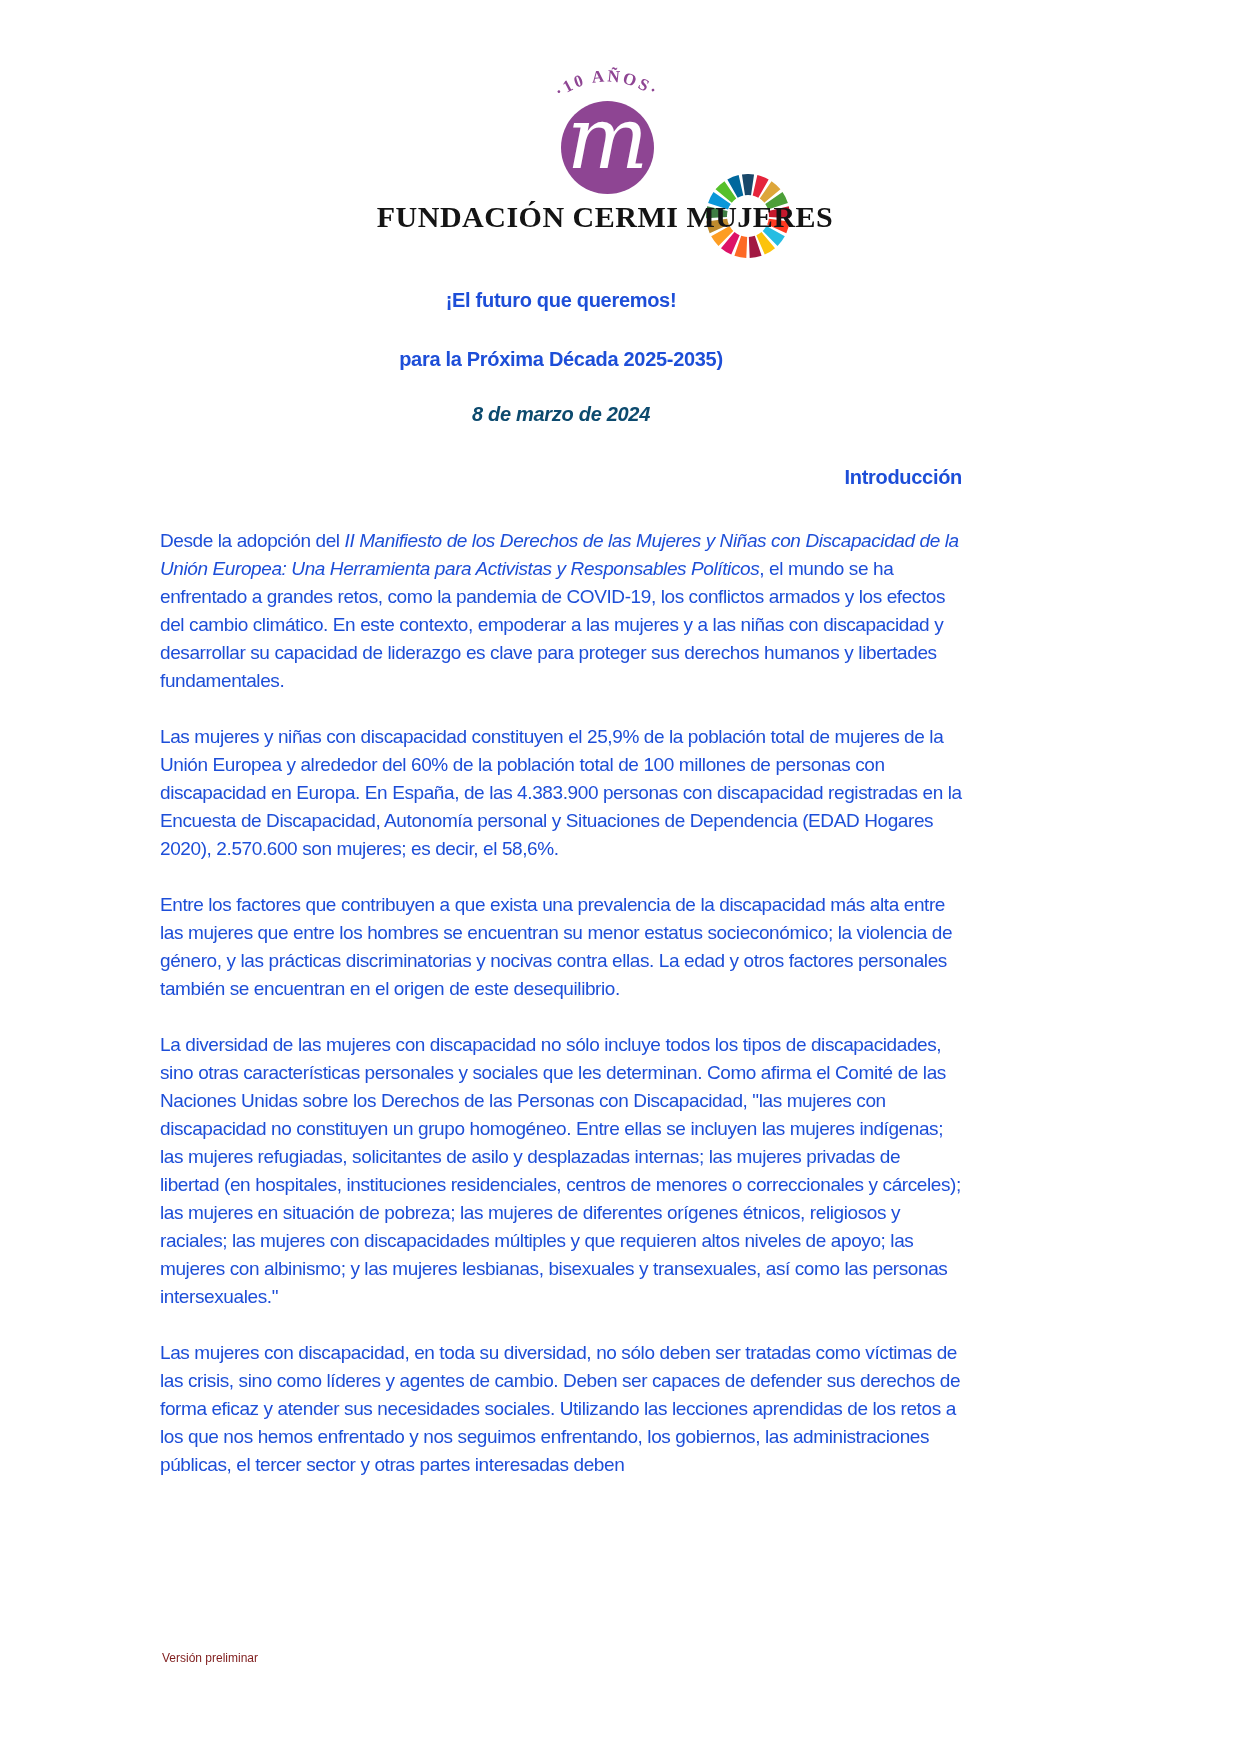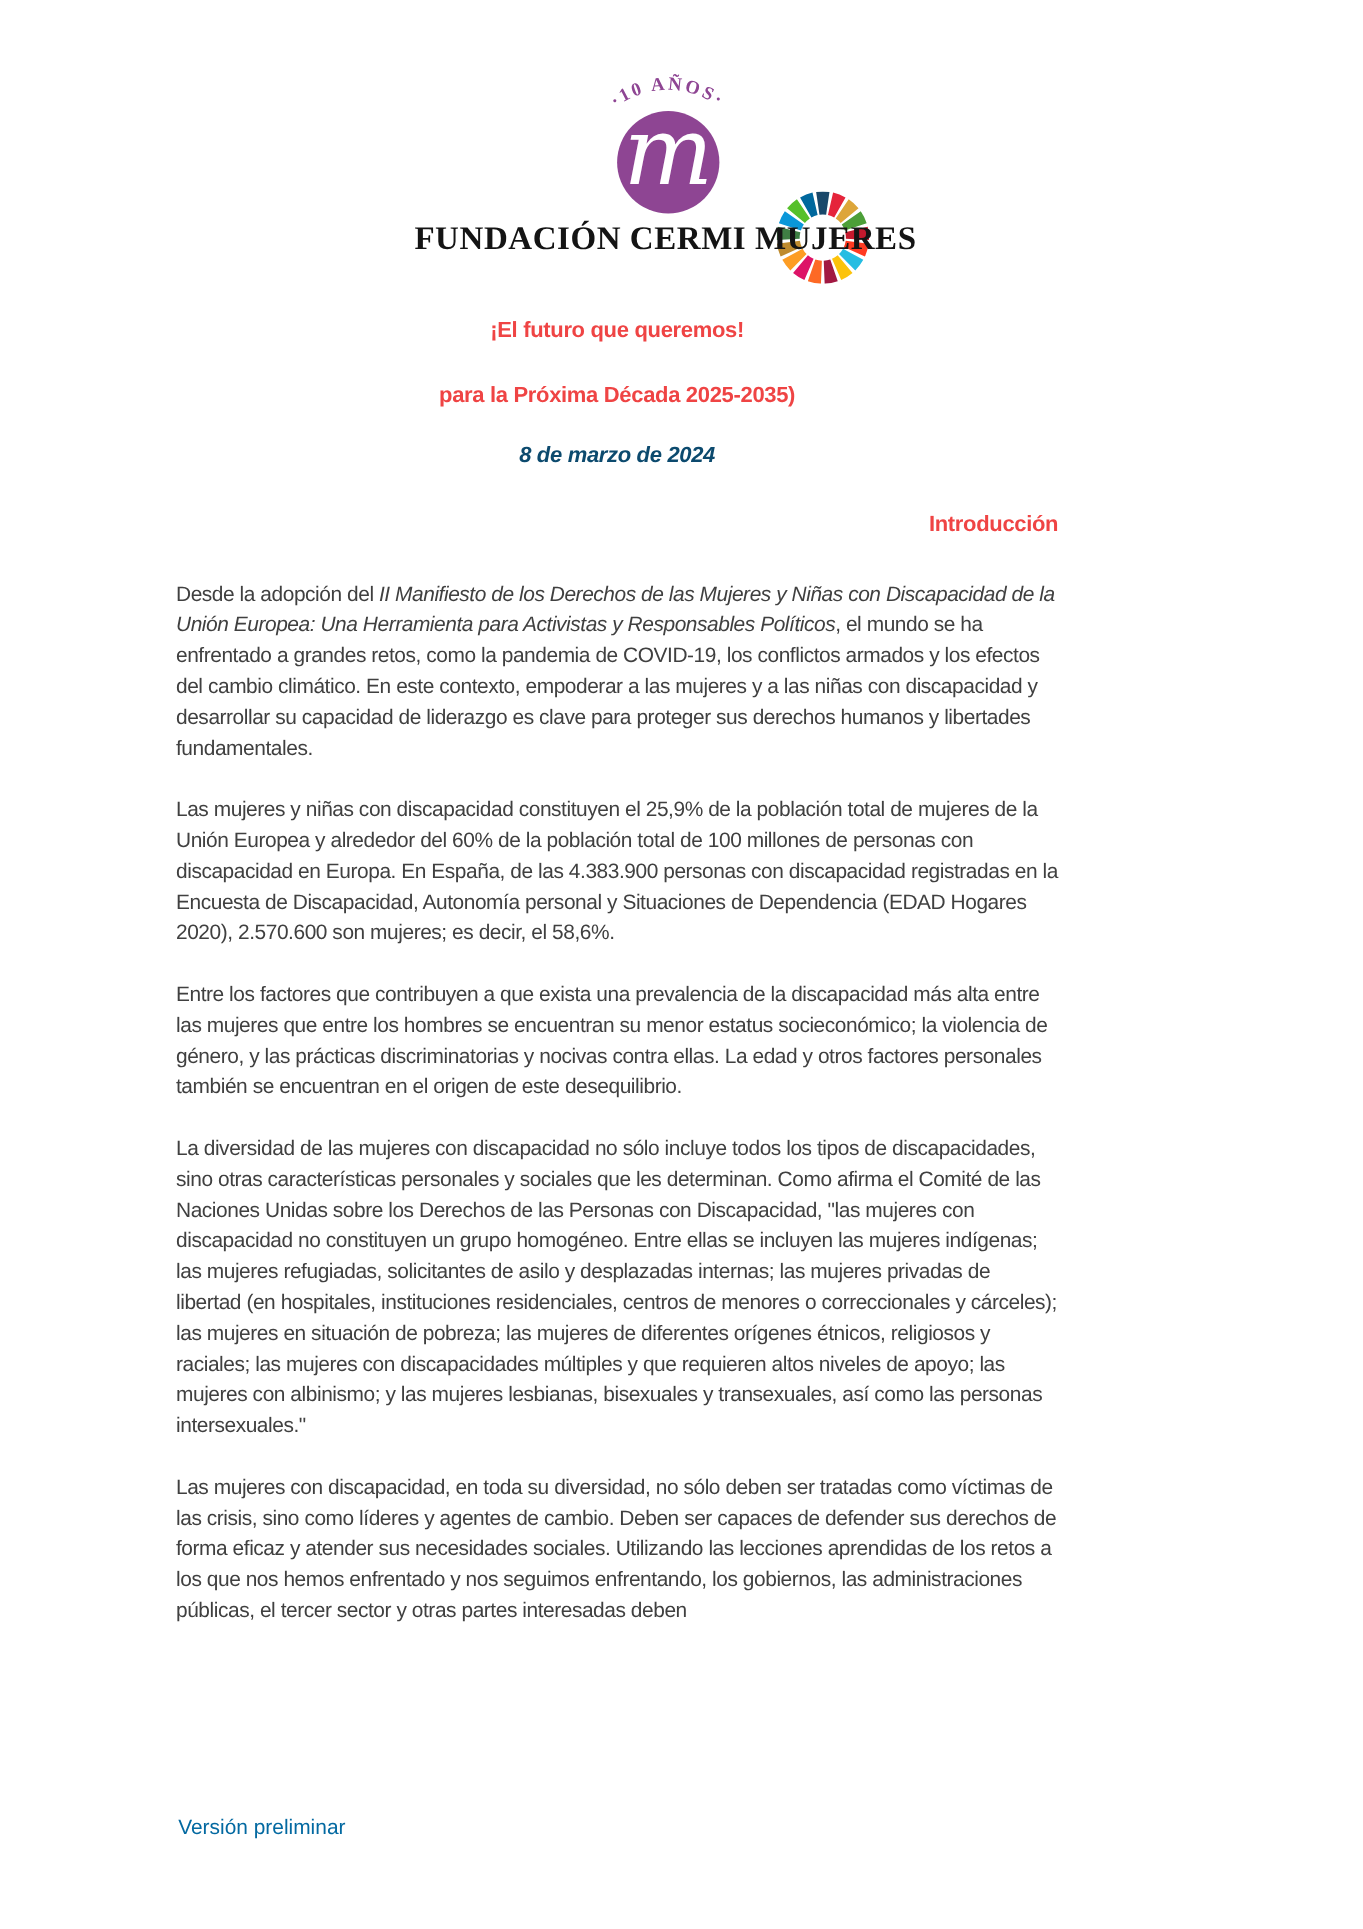--- a/index.html
+++ b/index.html
@@ -22,36 +22,36 @@
   .org-name {
     position:absolute; left:0; top:200px; width:1180px; text-align:center;
     font-family:"Liberation Serif", serif; font-weight:700; font-size:30px;
     letter-spacing:0.5px; color:#141414; z-index:2;padding-left:15px;
   }
   .sdg-wheel { position:absolute; left:706px; top:174px; width:84px; height:84px; z-index:1; }
   .sdg-wheel svg { width:100%; height:100%; }
 
   
   .content { position:absolute; left:160px; top:288px; width:802px; }
-  .h { font-weight:700; font-size:20px; line-height:24px; letter-spacing:-0.3px; margin:0; color:#ef4444; }
+  .h { font-weight:700; font-size:20px; line-height:24px; letter-spacing:-0.3px; margin:0; color:#1d4ed8; }
   .center { text-align:center; }
   .doc-title { margin-top:33px; line-height:28px; }
   .subtitle { margin-top:24px; }
   .red-line { margin-top:29px; color:#0c4a6e; font-style:italic; }
   .red-line.version { margin-top:31px; }
   .section-heading { margin-top:39px; text-align:right; }
   .body-para {
     margin:28px 0 0 0; font-size:19px; line-height:28px; letter-spacing:-0.4px;
-    text-align:left; color:#404040;
+    text-align:left; color:#1d4ed8;
   }
   .body-para.first { margin-top:38px; }
   .body-para .it { font-style:italic; }
 
   .footer {
-    position:absolute; left:162px; top:1651px; font-size:19px; color:#0369a1;
+    position:absolute; left:162px; top:1651px; font-size:12px; color:#7f1d1d;
     font-family:"Liberation Sans", sans-serif; letter-spacing:0;
   }
 </style>
 </head>
 <body>
 
 <div class="page">
 
   <div>
     <svg class="arc-svg" viewBox="0 0 160 95">

